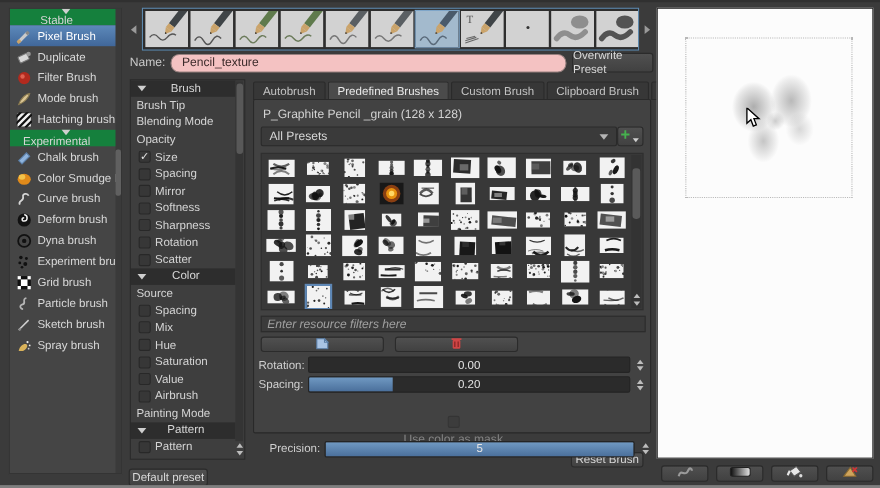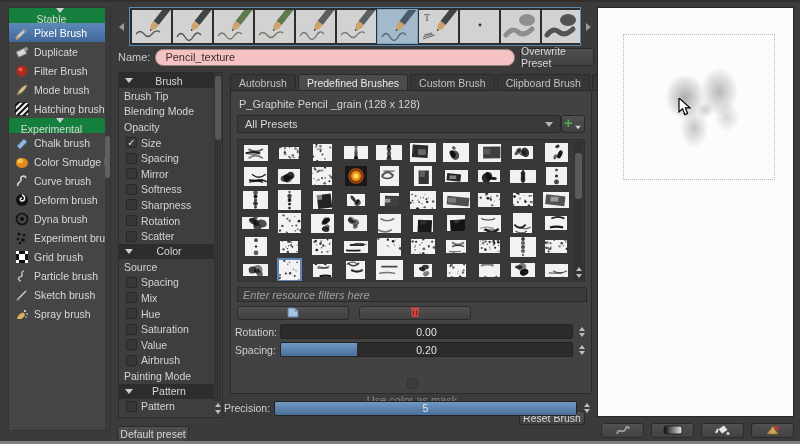--- a/index.html
+++ b/index.html
@@ -100,21 +100,21 @@
   .sl-value{position:absolute;inset:0;display:flex;align-items:center;justify-content:center;color:#e4e4e4;font-size:10.5px;}
   .spinner{width:11px;height:15px;display:flex;flex-direction:column;align-items:center;justify-content:center;gap:2px;cursor:pointer;}
   .x100-box{width:38px;height:15px;display:flex;align-items:center;justify-content:center;gap:3px;}
 
   #mask-row{position:absolute;left:8px;right:6px;top:287px;height:16px;display:flex;align-items:center;gap:5px;flex-direction:column;}
   #mask-row .dim{opacity:.5;}
   #mask-label{color:#c9c9c9;}
   #reset-btn{margin-left:auto;width:66px;height:16px;}
 
   
-  #precision-row{position:absolute;left:224px;top:398px;width:368px;height:16px;display:flex;align-items:center;gap:4px;}
+  #precision-row{position:absolute;left:224px;top:398px;width:368px;height:16px;display:flex;align-items:center;gap:4px;padding-left:21px;}
   #precision-row .sl-label{width:46px;}
 
   
   #default-preset{position:absolute;left:117px;top:424px;width:72px;height:16px;}
 
   
   #scratchpad{position:absolute;left:597px;top:5px;width:197px;height:410px;background:#fcfcfc;
               border:1px solid #282828;cursor:crosshair;}
   .dotted{position:absolute;left:25px;top:26px;width:152px;height:146px;border:1px dotted #b8b8b8;}
   .blob{position:absolute;left:52px;top:56px;width:110px;height:92px;background:

